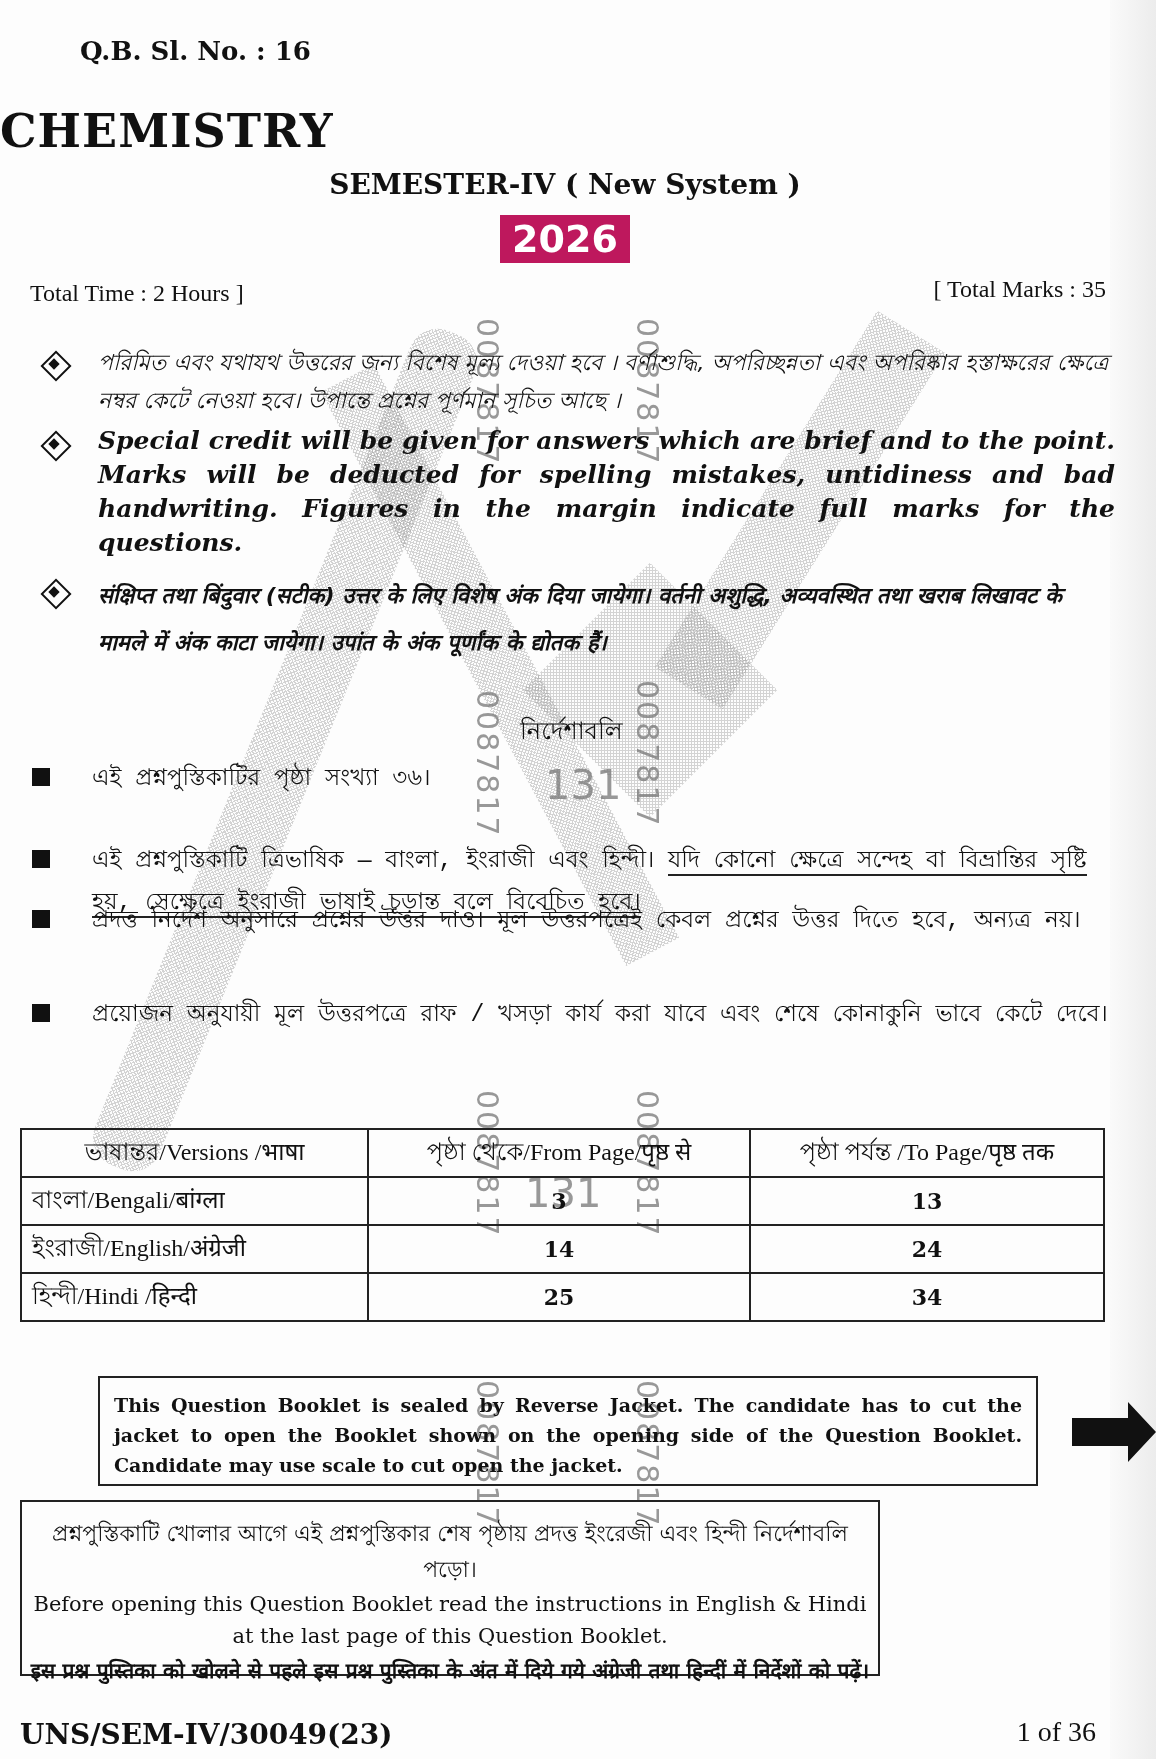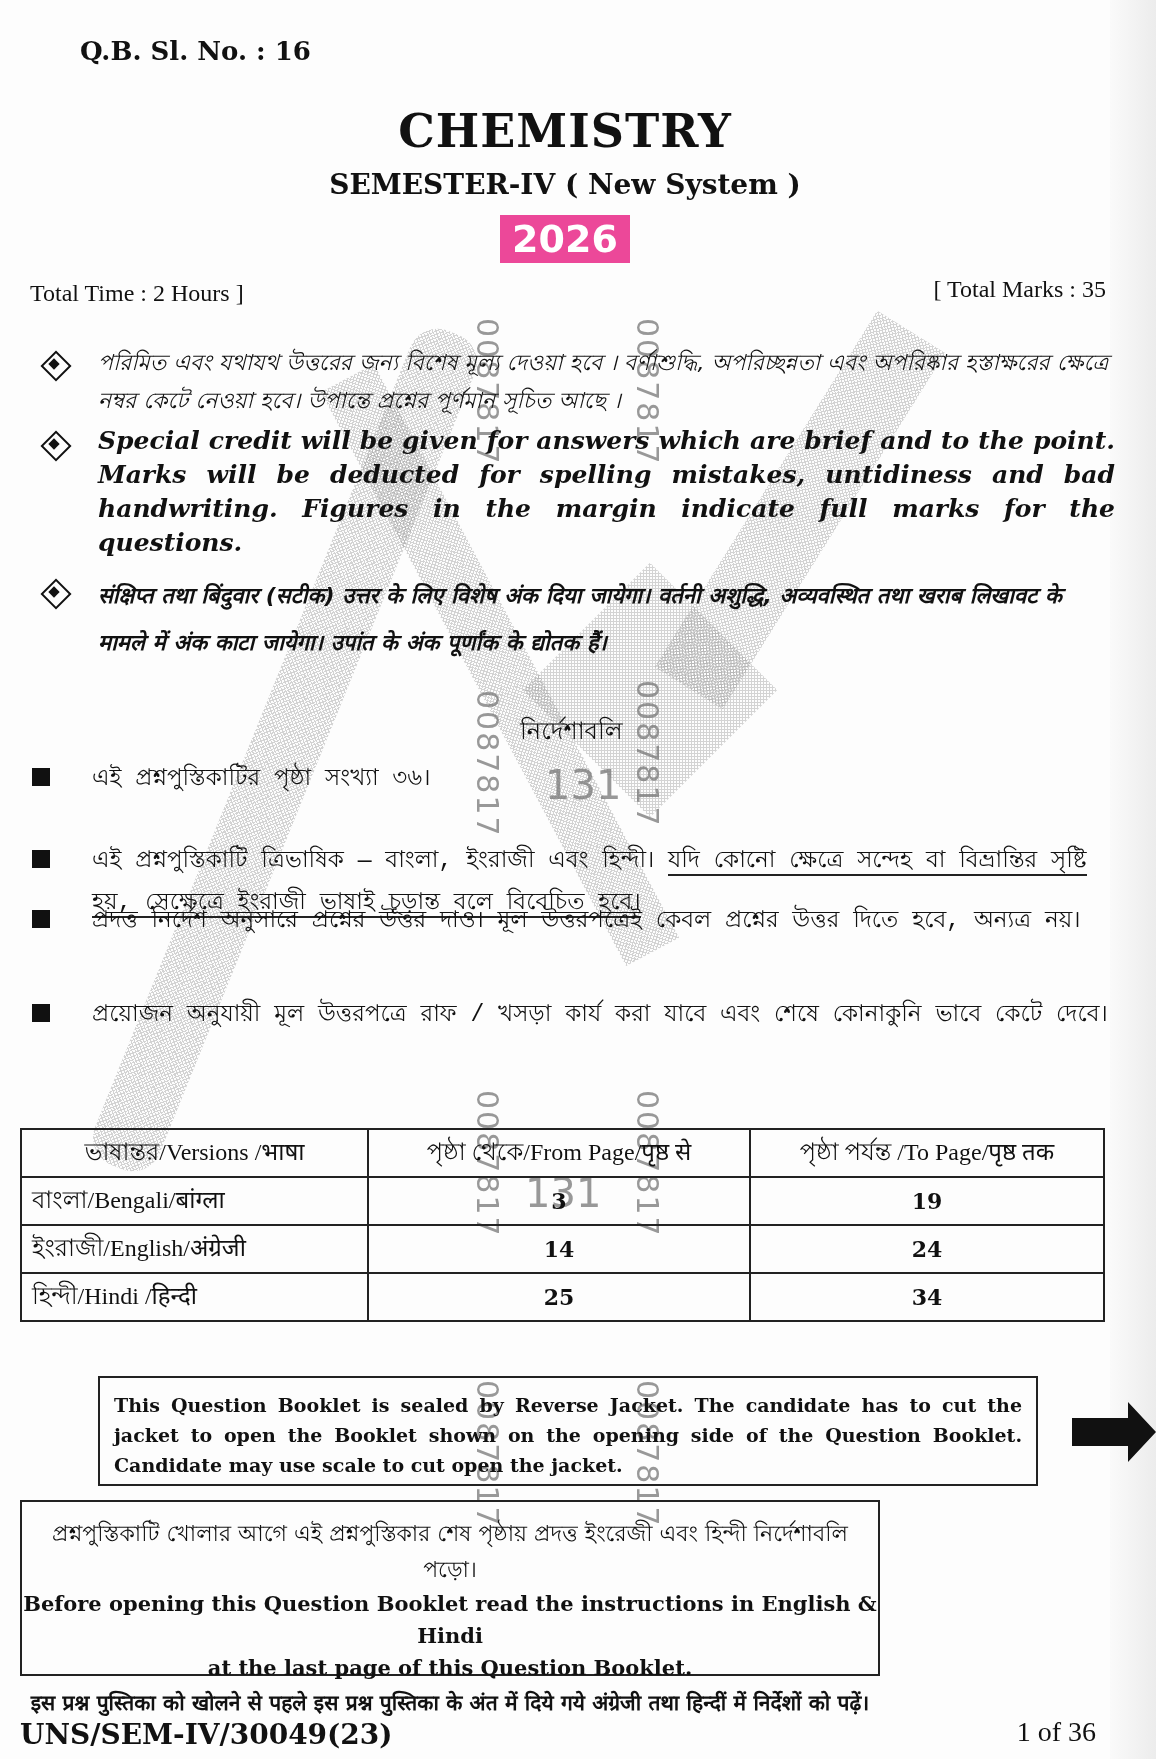--- a/index.html
+++ b/index.html
@@ -13,24 +13,24 @@
   .wm1 { left: 250px; top: 300px; width: 70px; height: 900px; transform: rotate(22deg); border-radius: 30px; }
   .wm2 { left: 470px; top: 340px; width: 60px; height: 650px; transform: rotate(-28deg); }
   .wm3 { left: 760px; top: 300px; width: 80px; height: 420px; transform: rotate(32deg); }
   .wm4 { left: 560px; top: 600px; width: 180px; height: 180px; transform: rotate(45deg); }
 
   
   .stamp { position: absolute; color: #777; font-family: "DejaVu Sans", sans-serif; font-size: 30px; writing-mode: vertical-rl; letter-spacing: 2px; opacity: 0.75; }
   .stamp-h { position: absolute; color: #777; font-family: "DejaVu Sans", sans-serif; font-size: 40px; opacity: 0.75; }
 
   .qb { position: absolute; left: 80px; top: 36px; font-size: 26px; font-weight: bold; }
-  .title { position: absolute; left: 0; width: 1130px; top: 104px; text-align: center; font-size: 46px; font-weight: 900; letter-spacing: 1px; font-family: "DejaVu Serif", serif; }
+  .title { position: absolute; left: 0; width: 1130px; top: 104px; text-align: left; font-size: 46px; font-weight: 900; letter-spacing: 1px; font-family: "DejaVu Serif", serif; }
   .subtitle { position: absolute; left: 0; width: 1130px; top: 168px; text-align: center; font-size: 28px; font-weight: bold; }
   .year-wrap { position: absolute; left: 0; width: 1130px; top: 215px; text-align: center; }
-  .year { display: inline-block; background: #ec4899; color: #fff; font-family: "DejaVu Sans", sans-serif; font-weight: bold; font-size: 38px; padding: 0 12px; line-height: 48px; }
+  .year { display: inline-block; background: #be185d; color: #fff; font-family: "DejaVu Sans", sans-serif; font-weight: bold; font-size: 38px; padding: 0 12px; line-height: 48px; }
   .time { position: absolute; left: 30px; top: 280px; font-size: 24px; font-family: "Liberation Serif", serif; }
   .marks { position: absolute; right: 50px; top: 276px; font-size: 24px; font-family: "Liberation Serif", serif; }
 
   .bullet-block { position: absolute; left: 40px; width: 1075px; }
   .bullet-row { display: flex; align-items: flex-start; }
   .diamond { width: 28px; height: 28px; margin-right: 30px; margin-top: 6px; position: relative; flex: none; }
   .diamond::before { content: ""; position: absolute; left: 5px; top: 5px; width: 18px; height: 18px; border: 2px solid #111; transform: rotate(45deg); }
   .diamond::after { content: ""; position: absolute; left: 10px; top: 10px; width: 8px; height: 8px; background: #111; transform: rotate(45deg); }
   .bn-text { font-family: "DejaVu Sans", sans-serif; font-style: italic; font-size: 22px; line-height: 38px; }
   .en-text { font-family: "DejaVu Serif", serif; font-style: italic; font-weight: bold; font-size: 25px; line-height: 34px; text-align: justify; }
@@ -44,21 +44,21 @@
   table.versions { position: absolute; left: 20px; top: 1128px; width: 1085px; border-collapse: collapse; font-family: "Liberation Serif", serif; }
   table.versions td, table.versions th { border: 2px solid #222; height: 44px; font-size: 24px; font-weight: normal; }
   table.versions th { text-align: center; }
   table.versions td.num { text-align: center; font-weight: bold; font-family: "DejaVu Serif", serif; font-size: 22px; }
   table.versions td.ver { padding-left: 10px; }
 
   .jacket-box { position: absolute; left: 98px; top: 1376px; width: 940px; height: 110px; border: 2px solid #222; box-sizing: border-box; padding: 12px 14px; font-family: "DejaVu Serif", serif; font-weight: bold; font-size: 19px; line-height: 30px; text-align: justify; }
   .arrow { position: absolute; left: 1072px; top: 1402px; width: 84px; height: 60px; }
   .open-box { position: absolute; left: 20px; top: 1500px; width: 860px; height: 176px; border: 2px solid #222; box-sizing: border-box; text-align: center; padding-top: 14px; }
   .open-bn { font-family: "DejaVu Sans", sans-serif; font-size: 22px; line-height: 36px; }
-  .open-en { font-family: "DejaVu Serif", serif; font-weight: bold; font-size: 21px; line-height: 32px; }
+  .open-en { font-family: "DejaVu Serif", serif; font-weight: normal; font-size: 21px; line-height: 32px; }
   .open-hi { font-family: "DejaVu Sans", sans-serif; font-weight: bold; font-size: 21px; line-height: 38px; }
 
   .footer-code { position: absolute; left: 20px; top: 1718px; font-family: "DejaVu Serif", serif; font-weight: bold; font-size: 28px; }
   .footer-page { position: absolute; right: 60px; top: 1716px; font-family: "Liberation Serif", serif; font-size: 28px; }
 </style>
 </head>
 <body>
 
 <div class="page">
   <div class="right-edge"></div>
@@ -139,21 +139,21 @@
   <table class="versions">
     <tbody>
         <tr>
       <th style="width:343px;">ভাষান্তর/Versions /भाषा</th>
       <th style="width:378px;">পৃষ্ঠা থেকে/From Page/पृष्ठ से</th>
       <th>পৃষ্ঠা পর্যন্ত /To Page/पृष्ठ तक</th>
     </tr>
     <tr>
       <td class="ver">বাংলা/Bengali/बांग्ला</td>
       <td class="num">3</td>
-      <td class="num">19</td>
+      <td class="num">13</td>
     </tr>
     <tr>
       <td class="ver">ইংরাজী/English/अंग्रेजी</td>
       <td class="num">14</td>
       <td class="num">24</td>
     </tr>
     <tr>
       <td class="ver">হিন্দী/Hindi /हिन्दी</td>
       <td class="num">25</td>
       <td class="num">34</td>

